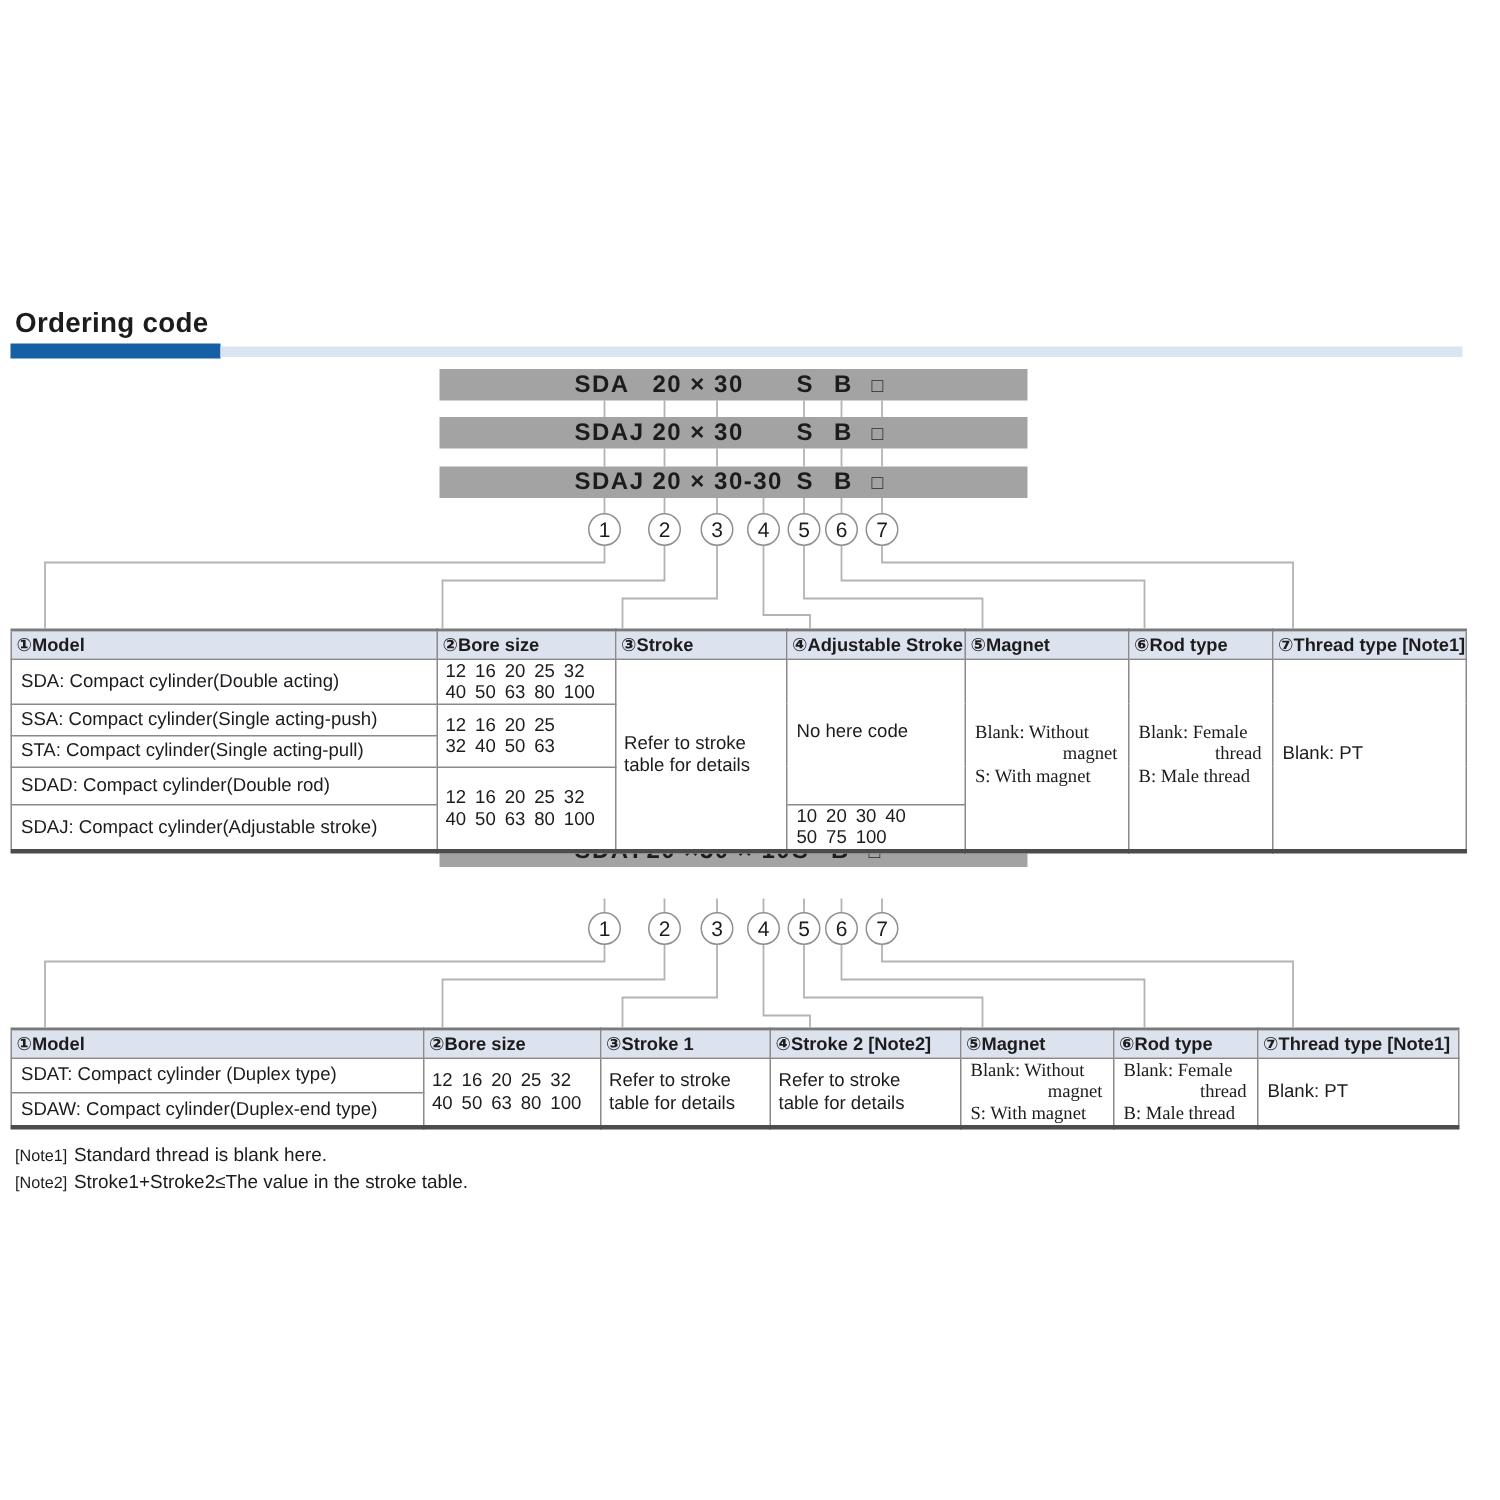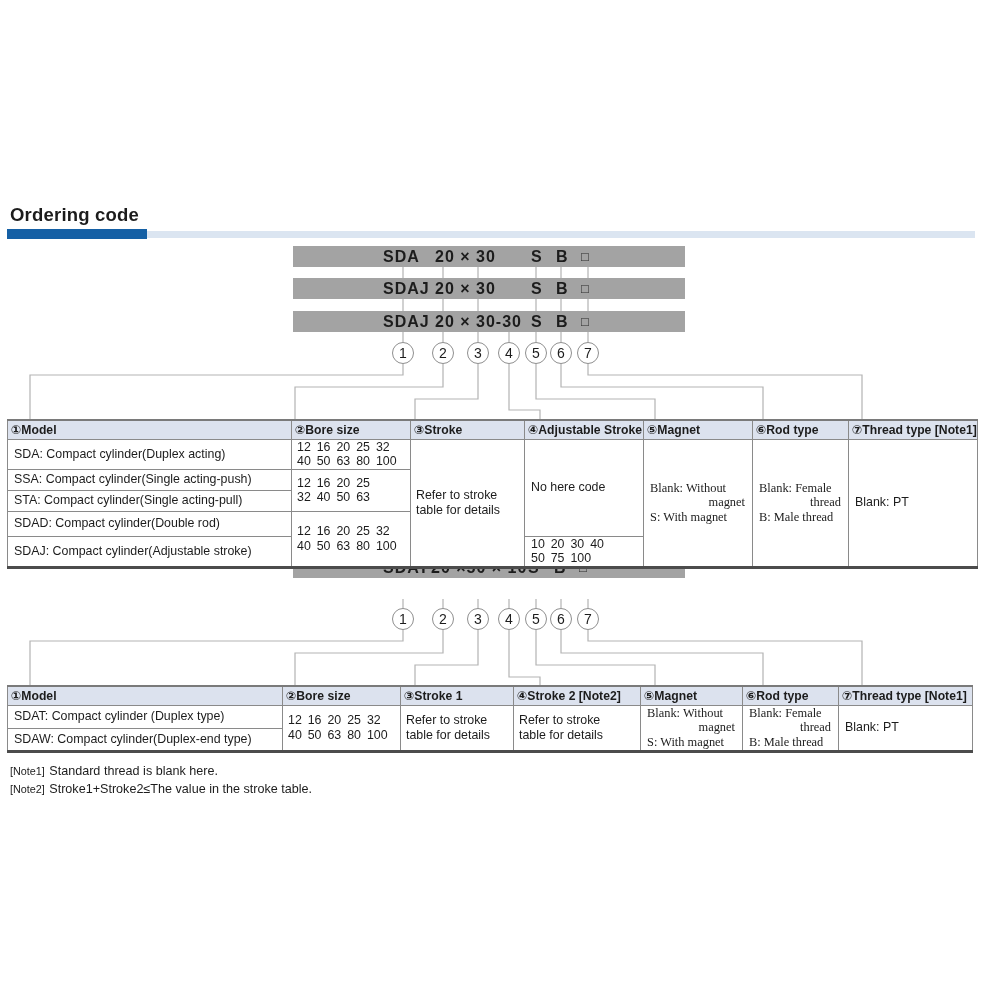--- a/index.html
+++ b/index.html
@@ -146,21 +146,21 @@
       <th>②Bore size</th>
       <th>③Stroke</th>
       <th>④Adjustable Stroke</th>
       <th>⑤Magnet</th>
       <th>⑥Rod type</th>
       <th>⑦Thread type [Note1]</th>
     </tr>
   </thead>
   <tbody>
     <tr style="height:29px">
-      <td class="model">SDA: Compact cylinder(Duplex acting)</td>
+      <td class="model">SDA: Compact cylinder(Double acting)</td>
       <td class="num ml">12 16 20 25 32
 40 50 63 80 100</td>
       <td class="center ml" rowspan="5">Refer to stroke
 table for details</td>
       <td class="padL" rowspan="4">No here code</td>
       <td class="mag padL" rowspan="5">
         <div>Blank: Without</div>
         <div class="alignR">magnet</div>
         <div>S: With magnet</div>
       </td>

